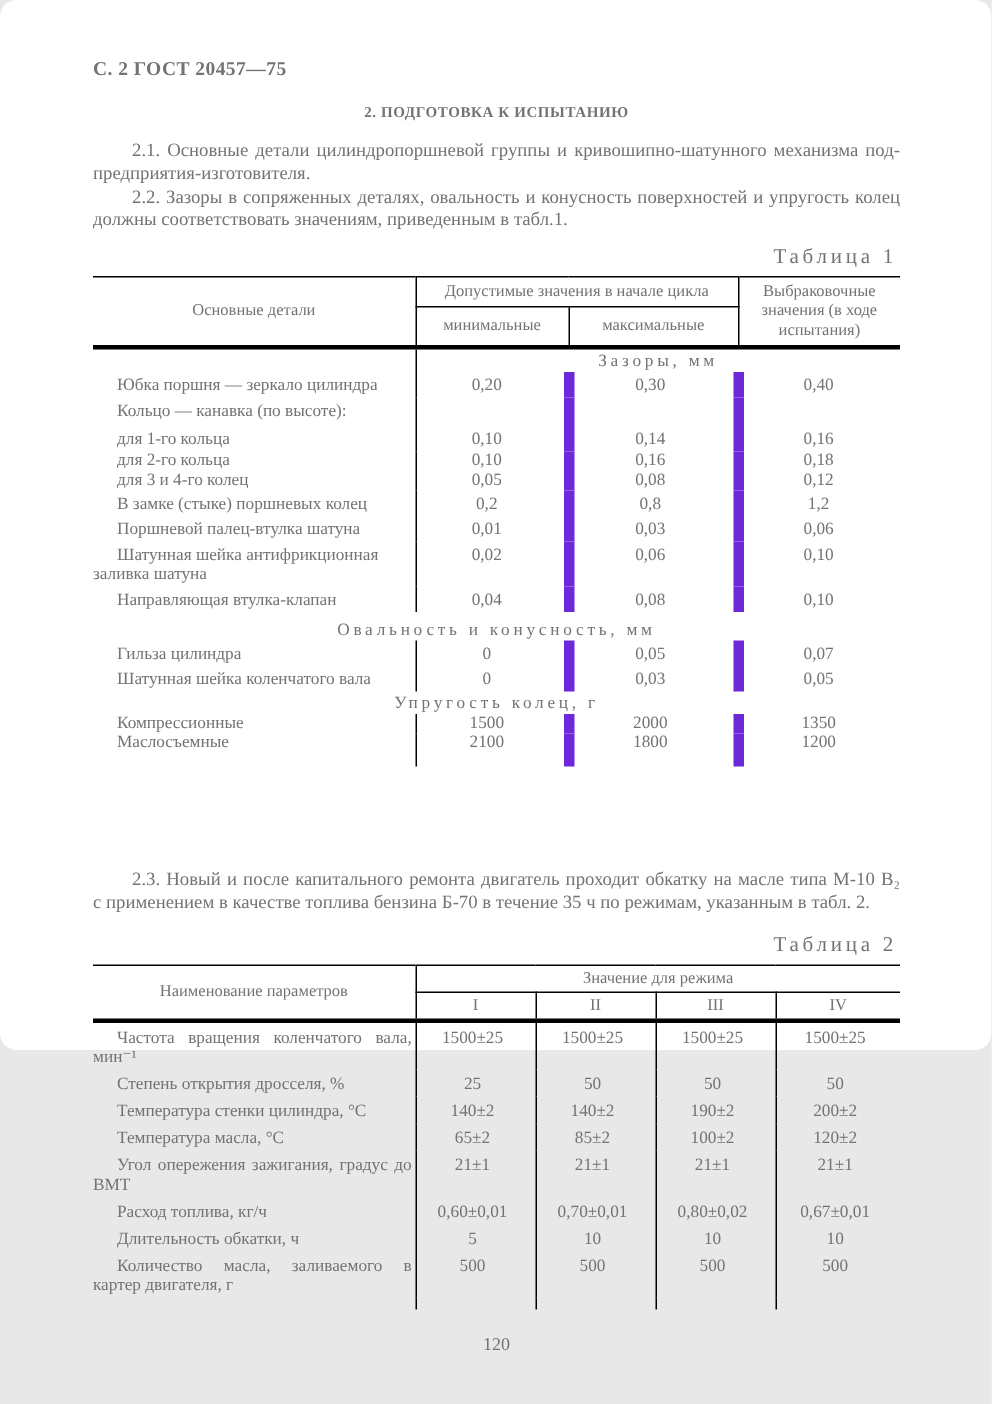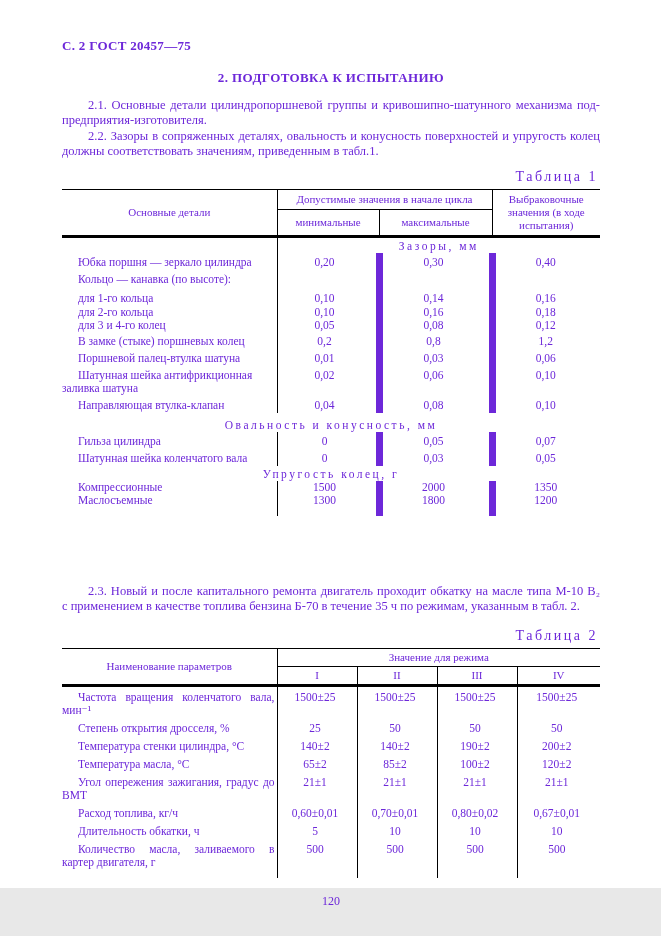--- a/index.html
+++ b/index.html
@@ -1,24 +1,25 @@
 <!DOCTYPE html>
 <html><head>
 <meta charset="utf-8">
 <style>
   * { margin:0; padding:0; box-sizing:border-box; }
   html,body { background:#e8e8e8; }
   body { width:661px; height:936px; overflow:hidden; }
   .page {
-    width:661px; height:888px; background:#ffffff; color:#6d28d9;
+    width:661px; height:700px; background:#ffffff; color:#737373;
     font-family:"Liberation Serif","DejaVu Serif",serif;
     padding:38px 61px 0 62px;
+    border-radius:11px;
   }
   .doc-header { font-weight:bold; font-size:13px; letter-spacing:0.3px; }
-  .section-title { margin-top:16px; text-align:center; font-weight:bold; font-size:13px; letter-spacing:0.4px; }
+  .section-title { margin-top:16px; text-align:center; font-weight:bold; font-size:10px; letter-spacing:0.4px; }
   .para { margin-top:12px; font-size:12.5px; line-height:15px; }
   .para .line { text-align:justify; text-align-last:justify; }
   .para .line.first { text-indent:26px; }
   .para .line.last { text-align:left; text-align-last:left; }
   .table-label { text-align:right; font-size:14px; letter-spacing:2.5px; margin:10px 2px 4px 0; }
   .t2-label { margin-top:14px; }
 
   table { border-collapse:collapse; width:538px; table-layout:fixed; font-size:11.5px; line-height:13px; border-top:1px solid #000; }
   th { font-weight:normal; }
   
@@ -167,21 +168,21 @@
         <td class="secf" colspan="4">Упругость  колец, г</td>
       </tr>
       <tr class="tight">
         <td class="c1">Компрессионные</td>
         <td class="v v1">1500</td>
         <td class="v v2">2000</td>
         <td class="v">1350</td>
       </tr>
       <tr class="tight">
         <td class="c1">Маслосъемные</td>
-        <td class="v v1">1300</td>
+        <td class="v v1">2100</td>
         <td class="v v2">1800</td>
         <td class="v">1200</td>
       </tr>
       <tr class="spacer">
         <td class="c1"></td>
           <td class="v1"></td>
           <td class="v2"></td>
           <td></td>
       </tr>
     </tbody>

